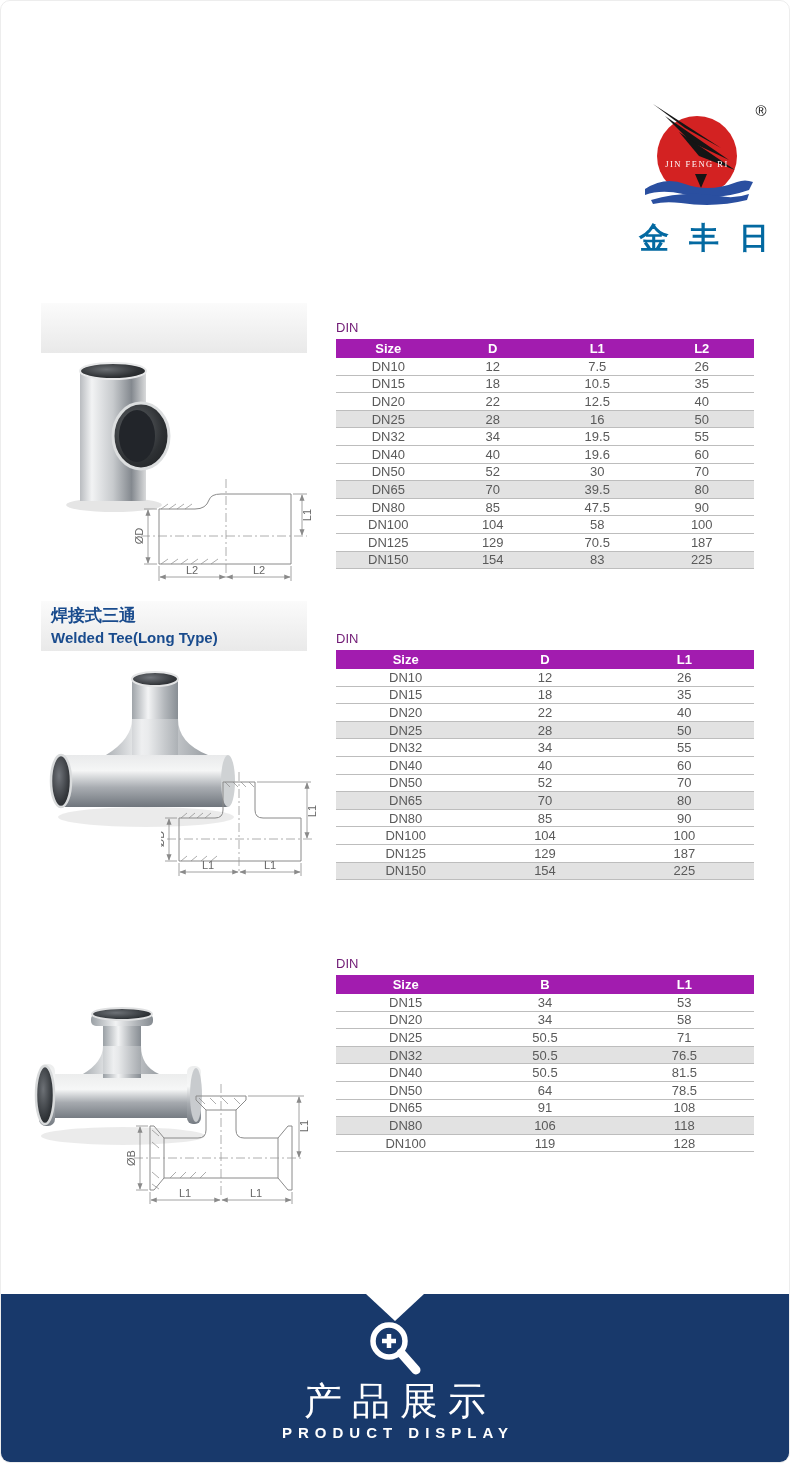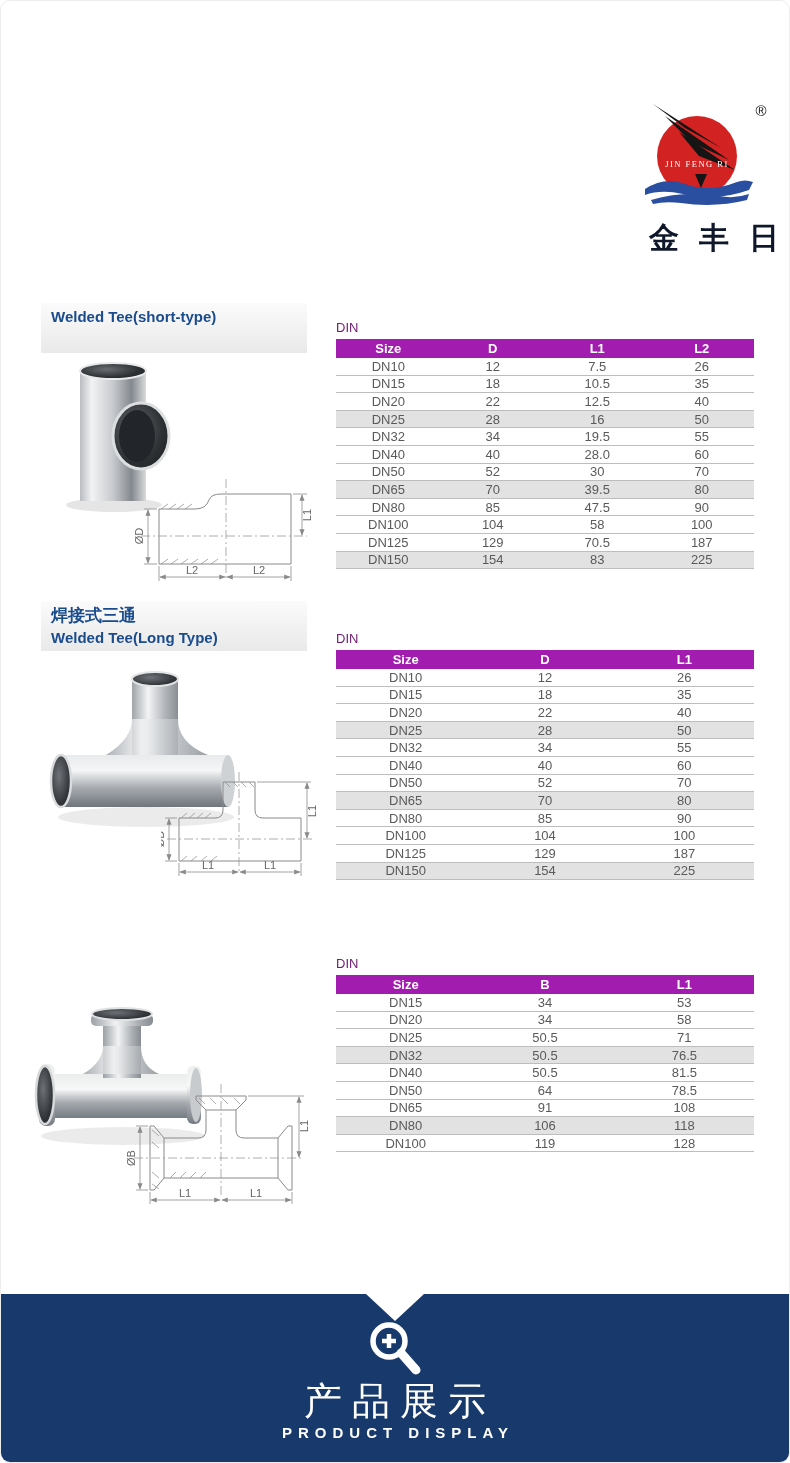--- a/index.html
+++ b/index.html
@@ -5,22 +5,22 @@
   html,body{margin:0;padding:0;background:#fff;}
   .page{
     position:relative;width:790px;height:1463px;background:#fff;
     font-family:"Liberation Sans",sans-serif;overflow:hidden;
     border:1px solid #ededed;border-radius:10px;box-sizing:border-box;
   }
 
   
   .logo{position:absolute;top:93px;right:16px;width:148px;text-align:center;}
   .logo .brand-cn{
-    font-family:"Liberation Serif",serif;font-weight:bold;font-size:30px;color:#0f172a;
-    letter-spacing:20px;margin-top:2px;margin-left:24px;white-space:nowrap;
+    font-family:"Liberation Serif",serif;font-weight:bold;font-size:30px;color:#0369a1;
+    letter-spacing:20px;margin-top:2px;margin-left:14px;white-space:nowrap;
   }
 
   
   .title-bar{
     position:absolute;left:40px;width:266px;height:50px;
     background:linear-gradient(#fbfbfb,#e9e9e9);
     padding:3px 10px;box-sizing:border-box;
   }
   .title-cn{font-size:17px;font-weight:bold;color:#194b8d;line-height:23px;}
   .title-en{font-size:15px;font-weight:bold;color:#194b8d;line-height:21px;}
@@ -80,21 +80,20 @@
       <text x="72" y="73" text-anchor="middle" font-size="8.5" fill="#ffffff" font-family="Liberation Serif, serif" letter-spacing="1.5">JIN FENG RI</text>
 
       <path d="M20,95 Q40,82 60,90 Q84,99 112,88 Q120,85 128,88 L124,96 Q90,108 58,100 Q36,95 20,101 Z" fill="#2a4fa0"></path>
       <path d="M26,106 Q60,96 94,102 Q110,105 124,100 L122,106 Q90,114 56,109 Q40,107 28,110 Z" fill="#2a4fa0"></path>
       <text x="136" y="22" text-anchor="middle" font-size="15" fill="#111">®</text>
     </svg>
     <div class="brand-cn">金丰日</div>
   </div>
 
   <div class="title-bar" style="top:302px;">
-    <div class="title-en">Welded Tee(short-type)</div>
   </div>
 
   <svg class="photo" style="left:52px;top:358px;" width="122" height="155" viewBox="0 0 122 155">
     <defs>
       <linearGradient id="st1" x1="0" y1="0" x2="1" y2="0">
         <stop offset="0" stop-color="#b9bcc0"></stop>
           <stop offset="0.18" stop-color="#f2f3f4"></stop>
         <stop offset="0.5" stop-color="#c7cacd"></stop>
           <stop offset="0.78" stop-color="#84898f"></stop>
         <stop offset="1" stop-color="#d9dadb"></stop>
@@ -184,21 +183,21 @@
           </tr>
           <tr>
             <td>DN32</td>
             <td>34</td>
             <td>19.5</td>
             <td>55</td>
           </tr>
           <tr>
             <td>DN40</td>
             <td>40</td>
-            <td>28.0</td>
+            <td>19.6</td>
             <td>60</td>
           </tr>
           <tr>
             <td>DN50</td>
             <td>52</td>
             <td>30</td>
             <td>70</td>
           </tr>
           <tr>
             <td>DN65</td>

